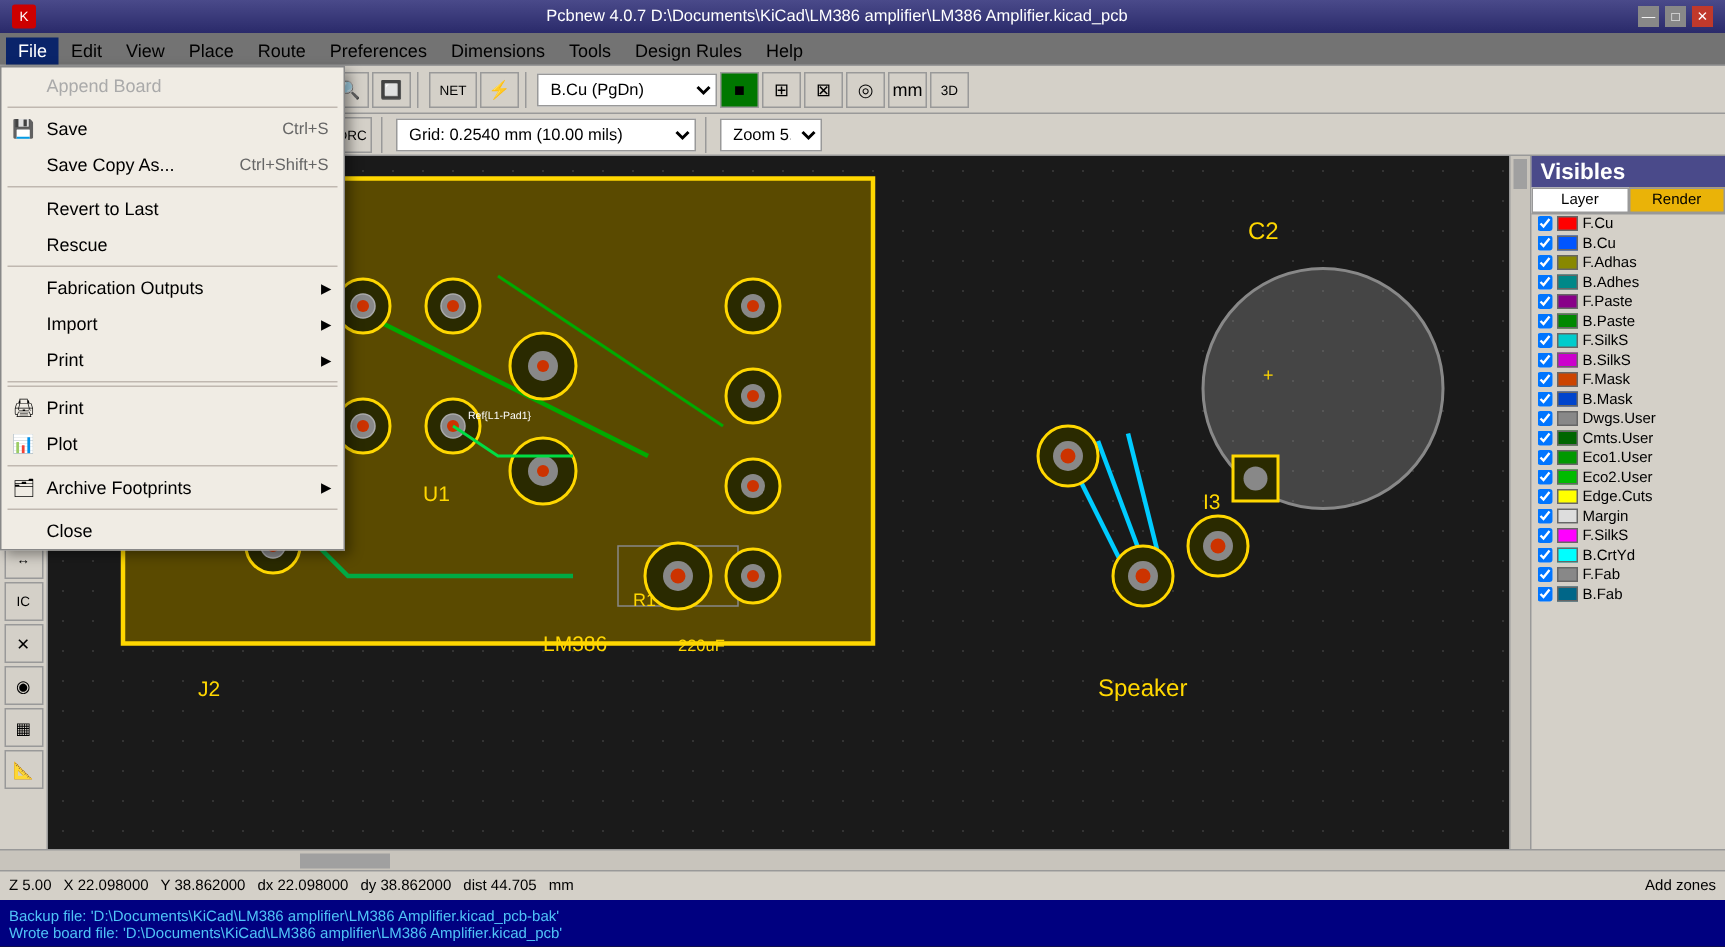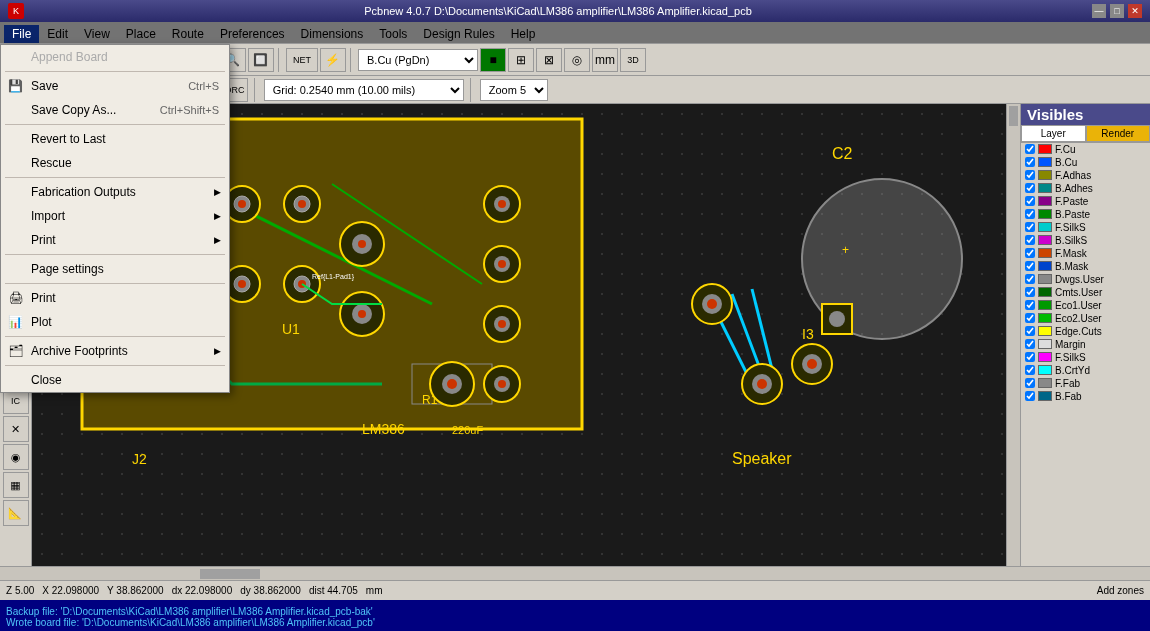--- a/index.html
+++ b/index.html
@@ -623,24 +623,20 @@
     <span>Import</span>
   </div>
 
   <div class="file-menu-item has-sub">
     <span class="menu-icon"></span>
     <span>Print</span>
   </div>
 
   <div class="file-menu-separator"></div>
 
-  <div class="file-menu-item">
-    <span class="menu-icon"></span>
-    <span>Page settings</span>
-  </div>
 
   <div class="file-menu-separator"></div>
 
   <div class="file-menu-item">
     <span class="menu-icon">🖨</span>
     <span>Print</span>
   </div>
 
 
   <div class="file-menu-item">

